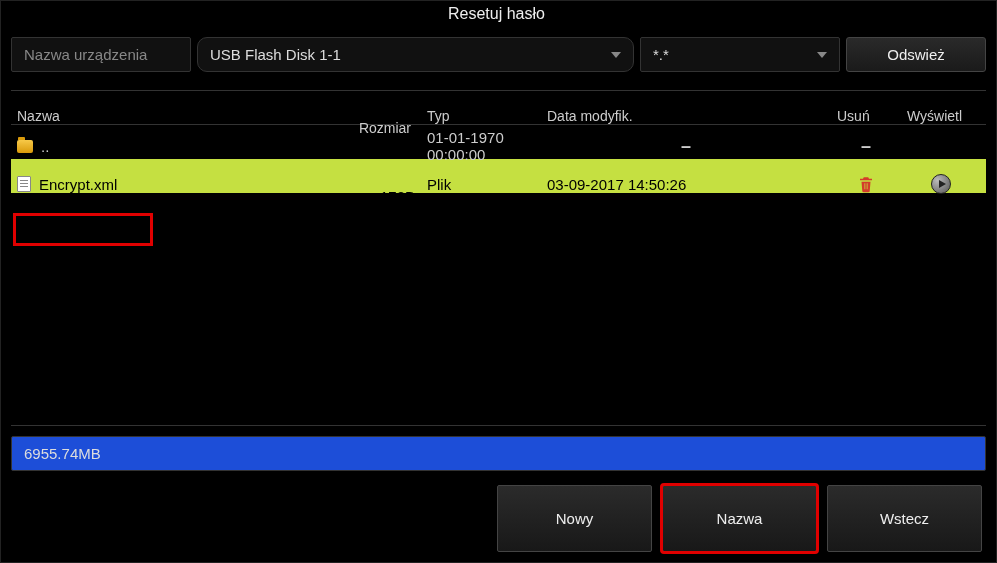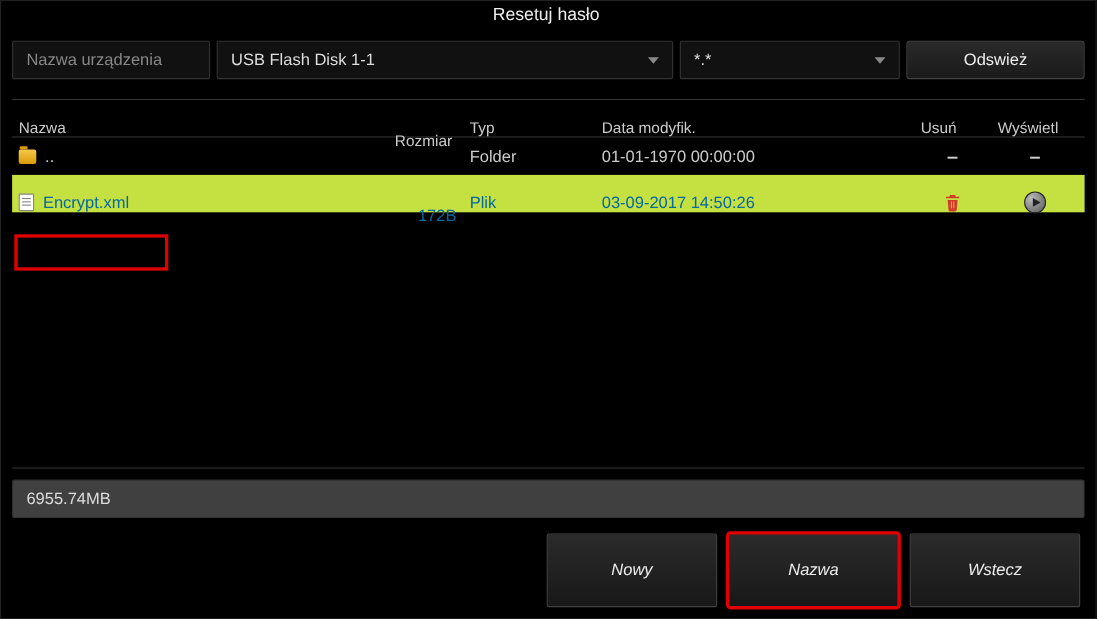--- a/index.html
+++ b/index.html
@@ -46,34 +46,34 @@
   .dropdown {
     border: 1px solid #333;
     background: #111;
     color: #ddd;
     padding: 8px 12px;
     display: flex;
     justify-content: space-between;
     align-items: center;
     border-radius: 2px;
   }
-  .dropdown.device { flex: 1; }
+  .dropdown.device { flex: 1; border-radius: 10px; }
   .dropdown.filter { width: 200px; }
   .chevron {
     width: 0; height: 0;
     border-left: 5px solid transparent;
     border-right: 5px solid transparent;
     border-top: 6px solid #888;
   }
   .btn {
     border: 1px solid #444;
     background: linear-gradient(#2a2a2a,#1a1a1a);
     color: #eee;
     padding: 8px 0;
-    width: 162px;
+    width: 140px;
     text-align: center;
     border-radius: 3px;
     cursor: pointer;
   }
   .spacer { height: 34px; }
   .table {
     margin: 0 10px;
     border-top: 1px solid #333;
   }
   .table-header, .table-row {
@@ -92,21 +92,21 @@
   .table-body {
     height: 300px;
   }
   .table-row {
     font-size: 15px;
   }
   .table-row .td { padding: 4px 6px; display:flex; align-items:center; gap:8px;}
   .table-row .td.size, .table-row .td.del, .table-row .td.view { justify-content: center;}
   .table-row .td.size { justify-content: flex-end;}
   .row-parent { color: #ccc; }
-  .row-selected { background: #c5e041; color: #0369a1; }
+  .row-selected { background: #c5e041; color: #000000; }
   .folder-icon {
     width:16px; height:13px;
     display:inline-block;
     background: linear-gradient(#f7c948,#d99a0b);
     border-radius:2px;
     position:relative;
   }
   .folder-icon::before{
     content:'';
     position:absolute; top:-3px; left:1px;
@@ -156,35 +156,34 @@
     margin: 0 10px 10px 10px;
     border-top:1px solid #333;
     padding-top:10px;
     gap:6px;
   }
   .free-label {
     border:1px solid #333; background:#111; color:#888;
     padding:8px 12px; width:280px; border-radius:2px;
   }
   .free-value {
-    border:1px solid #333; background:#404040; color:#ddd;
+    border:1px solid #333; background:#1d4ed8; color:#ddd;
     padding:8px 12px; flex:1; border-radius:2px;
   }
   .button-row {
     display:flex; gap:10px; justify-content:flex-end;
     padding: 4px 14px 10px 14px;
   }
   .footer-btn {
     border:1px solid #444;
     background:linear-gradient(#2b2b2b,#181818);
     color:#eee;
     width:155px; padding:24px 0;
     text-align:center; border-radius:2px;
     cursor:pointer;
-    font-style:italic;
   }
   .footer-btn.import { outline: 3px solid #e00000; outline-offset: -1px;}
 </style>
 </head>
 <body>
 
 <div class="dialog">
 
   <div class="titlebar">Resetuj hasło</div>
 
@@ -213,21 +212,20 @@
       <div class="th view">Wyświetl</div>
     </div>
     <div class="table-body">
 
       <div class="table-row row-parent">
         <div class="td">
           <span class="folder-icon"></span>
           <span>..</span>
         </div>
         <div class="td size"></div>
-        <div class="td">Folder</div>
         <div class="td">01-01-1970 00:00:00</div>
         <div class="td del">
             <span class="dash">–</span>
           </div>
         <div class="td view">
             <span class="dash">–</span>
           </div>
       </div>
 
       <div class="table-row row-selected">

